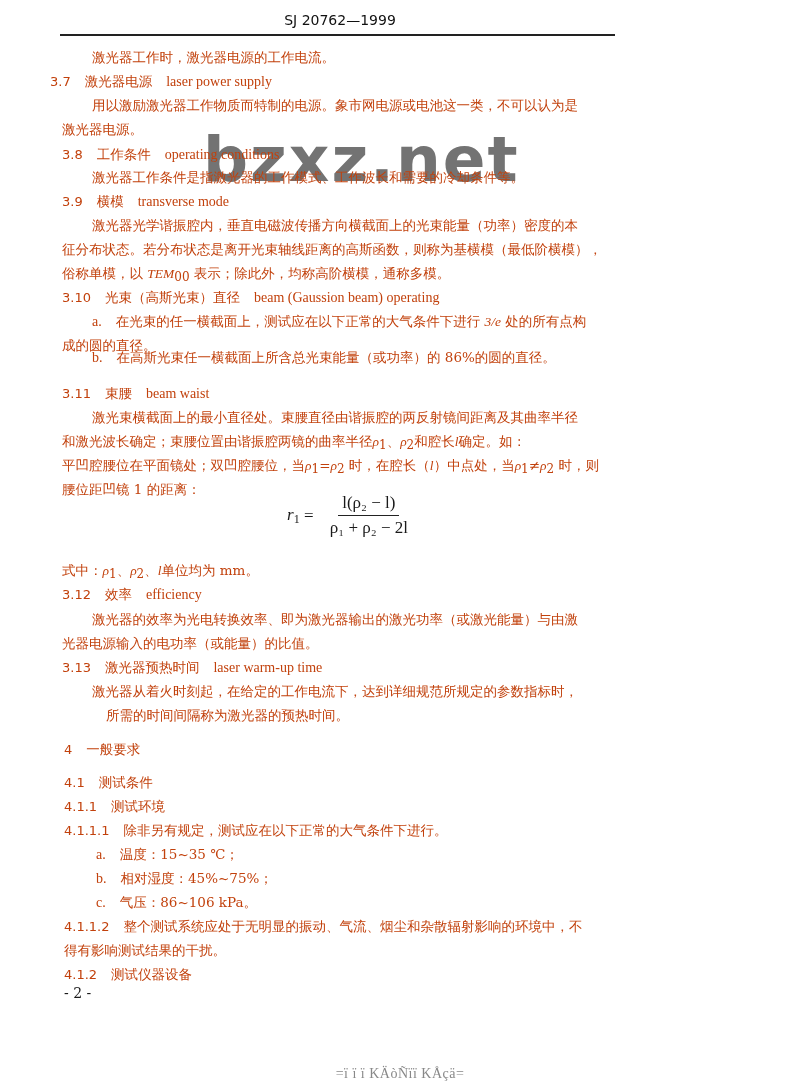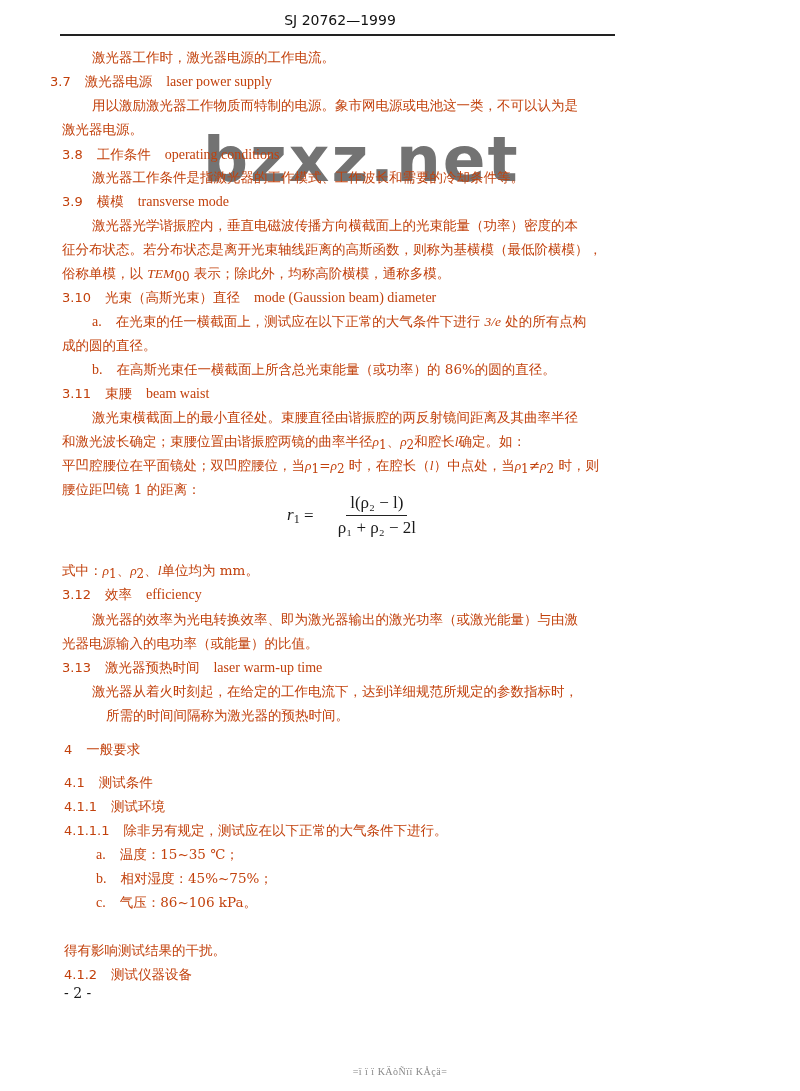--- a/index.html
+++ b/index.html
@@ -32,30 +32,30 @@
     .num { font-family: "DejaVu Sans", "Liberation Sans", sans-serif; font-size: 13px; display: inline-block; }
     .en { font-family: "Liberation Serif", "DejaVu Serif", serif; font-size: 14px; }
     .gap { display: inline-block; width: 14px; }
     i.m { font-family: "Liberation Serif", serif; font-style: italic; }
     sub { font-size: 12px; vertical-align: -3px; }
     .formula {
       position: absolute; left: 287px; top: 493px; z-index: 1;
       font-family: "Liberation Serif", "DejaVu Serif", serif; font-size: 17px;
       display: flex; align-items: center;
     }
-    .frac { display: inline-flex; flex-direction: column; align-items: center; margin-left: 20px; }
+    .frac { display: inline-flex; flex-direction: column; align-items: center; margin-left: 12px; }
     .frac .numr { padding: 0 4px 2px 4px; border-bottom: 1.4px solid #222; }
     .frac .den { padding-top: 2px; }
     .page-num {
       position: absolute; left: 64px; top: 985px; font-size: 14px; z-index: 1;
       font-family: "DejaVu Serif", serif;
     }
     .footer {
       position: absolute; left: 0; width: 800px; top: 1066px; text-align: center;
-      font-size: 10px; color: #888; font-family: "Liberation Serif", serif; letter-spacing: 0.5px;
+      font-size: 14px; color: #888; font-family: "Liberation Serif", serif; letter-spacing: 0.5px;
     }
   </style>
 </head>
 <body>
 
 <div class="page">
 
   <div class="watermark">bzxz.net</div>
 
   <div class="header-code">SJ 20762—1999</div>
@@ -77,27 +77,27 @@
   <div class="line" style="left:62px; top:192px;">
     <span class="num">3.9</span><span class="gap"></span><span>横模</span><span class="gap"></span><span class="en">transverse mode</span>
   </div>
   <div class="line" style="left:92px; top:216px;">激光器光学谐振腔内，垂直电磁波传播方向横截面上的光束能量（功率）密度的本</div>
   <div class="line" style="left:62px; top:240px;">征分布状态。若分布状态是离开光束轴线距离的高斯函数，则称为基横模（最低阶横模），</div>
   <div class="line" style="left:62px; top:264px;">
     <span>俗称单模，以 </span><i class="m">TEM</i><sub>00</sub><span> 表示；除此外，均称高阶横模，通称多模。</span>
   </div>
 
   <div class="line" style="left:62px; top:288px;">
-    <span class="num">3.10</span><span class="gap"></span><span>光束（高斯光束）直径</span><span class="gap"></span><span class="en">mode (Gaussion beam) diameter</span>
+    <span class="num">3.10</span><span class="gap"></span><span>光束（高斯光束）直径</span><span class="gap"></span><span class="en">beam (Gaussion beam) operating</span>
   </div>
   <div class="line" style="left:92px; top:312px;">
     <span class="en">a.</span><span class="gap"></span><span>在光束的任一横截面上，测试应在以下正常的大气条件下进行 </span><i class="m">3/e</i><span> 处的所有点构</span>
   </div>
   <div class="line" style="left:62px; top:336px;">成的圆的直径。</div>
-  <div class="line" style="left:92px; top:360px;">
+  <div class="line" style="left:92px; top:348px;">
     <span class="en">b.</span><span class="gap"></span><span>在高斯光束任一横截面上所含总光束能量（或功率）的 86%的圆的直径。</span>
   </div>
 
   <div class="line" style="left:62px; top:384px;">
     <span class="num">3.11</span><span class="gap"></span><span>束腰</span><span class="gap"></span><span class="en">beam waist</span>
   </div>
   <div class="line" style="left:92px; top:408px;">激光束横截面上的最小直径处。束腰直径由谐振腔的两反射镜间距离及其曲率半径</div>
   <div class="line" style="left:62px; top:432px;">
     <span>和激光波长确定；束腰位置由谐振腔两镜的曲率半径</span><i class="m">ρ</i><sub>1</sub><span>、</span><i class="m">ρ</i><sub>2</sub><span>和腔长</span><i class="m">l</i><span>确定。如：</span>
   </div>
@@ -146,20 +146,23 @@
   </div>
   <div class="line" style="left:96px; top:845px;">
     <span class="en">a.</span><span class="gap"></span><span>温度：15~35 ℃；</span>
   </div>
   <div class="line" style="left:96px; top:869px;">
     <span class="en">b.</span><span class="gap"></span><span>相对湿度：45%~75%；</span>
   </div>
   <div class="line" style="left:96px; top:893px;">
     <span class="en">c.</span><span class="gap"></span><span>气压：86~106 kPa。</span>
   </div>
+  <div class="line" style="left:64px; top:917px;">
+    <span class="num">4.1.1.2</span><span class="gap"></span><span>整个测试系统应处于无明显的振动、气流、烟尘和杂散辐射影响的环境中，不</span>
+  </div>
   <div class="line" style="left:64px; top:941px;">得有影响测试结果的干扰。</div>
   <div class="line" style="left:64px; top:965px;">
     <span class="num">4.1.2</span><span class="gap"></span><span>测试仪器设备</span>
   </div>
 
   <div class="page-num">- 2 -</div>
 
   <div class="footer">=ï ï ï KÄòÑïï KÅçä=</div>
 </div>
 

